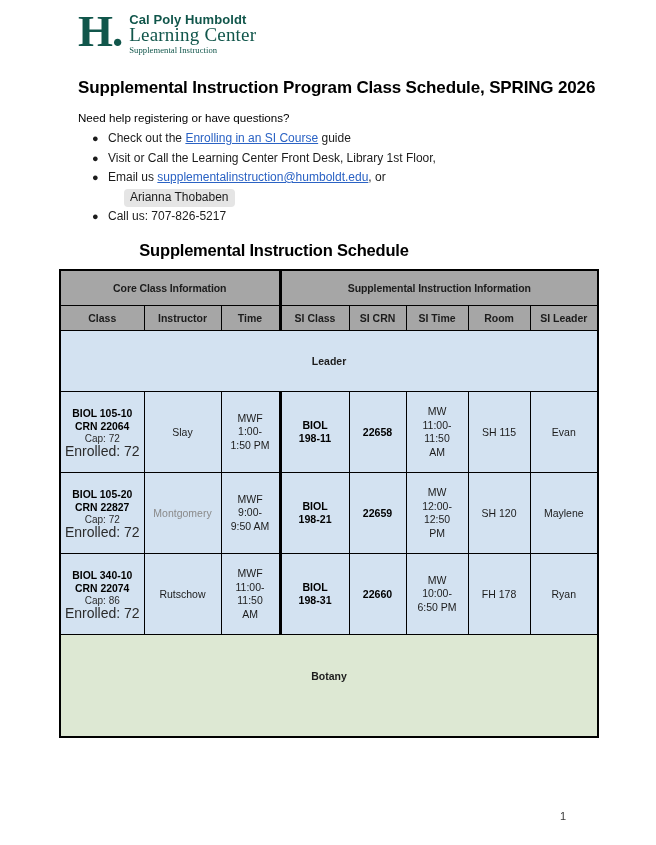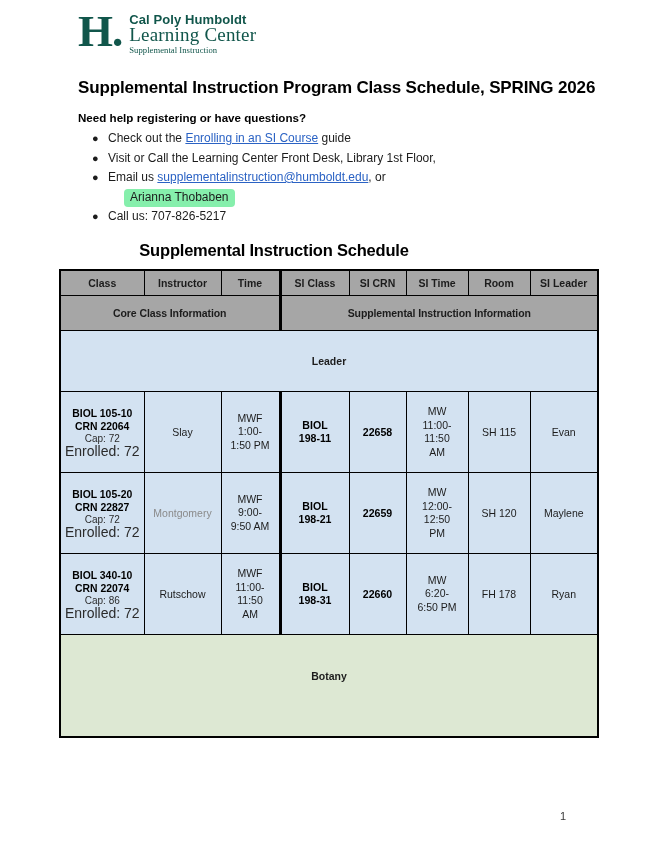--- a/index.html
+++ b/index.html
@@ -22,31 +22,31 @@
   .logo-l2{font-family:"Liberation Serif",serif;font-size:19px;color:#11564b;line-height:21px;letter-spacing:.2px;}
   .logo-l3{font-size:8.6px;color:#11564b;line-height:11px;letter-spacing:.05px;font-family:Liberation Serif, serif;}
 
   
   .doc-title{
     position:absolute;left:78px;top:78px;
     font-size:17px;font-weight:700;letter-spacing:-.15px;
   }
   .sub-head{
     position:absolute;left:78px;top:111px;
-    font-size:11.6px;font-weight:700;
+    font-size:11.6px;font-weight:400;
   }
 
   
   .bullets{position:absolute;left:92px;top:129px;width:520px;}
   .bullet-row{display:flex;align-items:flex-start;font-size:12px;line-height:19.5px;color:#1c1c1c;}
   .dot{width:16px;flex:0 0 16px;text-align:left;font-size:11px;line-height:19.5px;}
   .btxt{flex:1;}
   .lnk{color:#2a62c4;}
   .chip{
-    display:inline-block;background:#86efac;border-radius:4px;
+    display:inline-block;background:#e5e5e5;border-radius:4px;
     padding:1px 6px 2px 6px;margin-left:16px;margin-top:1px;
     font-size:12px;color:#1c1c1c;
   }
   .chip-row{display:flex;}
   .chip-row .dot{visibility:hidden;}
 
   
   .table-title{
     position:absolute;left:0;top:241px;width:548px;text-align:center;
     font-size:16.5px;font-weight:700;letter-spacing:-.2px;
@@ -152,33 +152,33 @@
           <col style="width:77px">
           <col style="width:59px">
         <col style="width:69px">
           <col style="width:57px">
           <col style="width:62px">
         <col style="width:62px">
           <col style="width:68px">
       </colgroup>
       <tbody>
         <tr>
+          <td class="grp divr" colspan="3">Core Class Information</td>
+          <td class="grp" colspan="5">Supplemental Instruction Information</td>
+        </tr>
+        <tr>
           <td class="colh">Class</td>
           <td class="colh">Instructor</td>
           <td class="colh divr">Time</td>
           <td class="colh">SI Class</td>
           <td class="colh">SI CRN</td>
           <td class="colh">SI Time</td>
           <td class="colh">Room</td>
           <td class="colh">SI Leader</td>
         </tr>
-        <tr>
-          <td class="grp divr" colspan="3">Core Class Information</td>
-          <td class="grp" colspan="5">Supplemental Instruction Information</td>
-        </tr>
 
         <tr>
           <td class="sect-bio" colspan="8">Leader</td>
         </tr>
 
         <tr class="drow">
           <td>
             <div class="cls-code">BIOL 105-10</div>
             <div class="cls-code">CRN 22064</div>
             <div class="cls-meta">Cap: 72</div>
@@ -247,21 +247,21 @@
             <div class="stk">11:50</div>
             <div class="stk">AM</div>
           </td>
           <td>
             <div class="bold-c">BIOL</div>
             <div class="bold-c">198-31</div>
           </td>
           <td><span class="bold-c">22660</span></td>
           <td>
             <div class="stk">MW</div>
-            <div class="stk">6:20-</div>
+            <div class="stk">10:00-</div>
             <div class="stk">6:50 PM</div>
           </td>
           <td><span>FH 178</span></td>
           <td><span>Ryan</span></td>
         </tr>
 
         <tr>
           <td class="sect-bot" colspan="8">Botany</td>
         </tr>
       </tbody>

